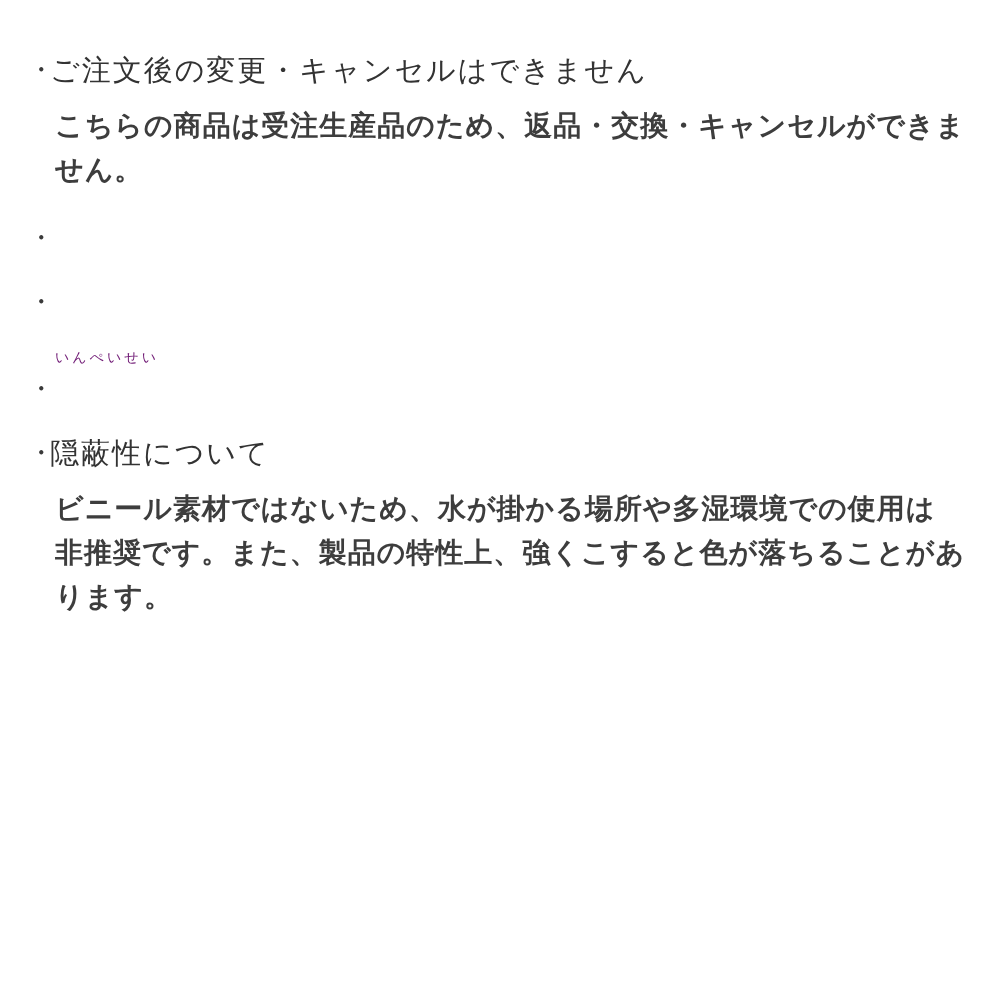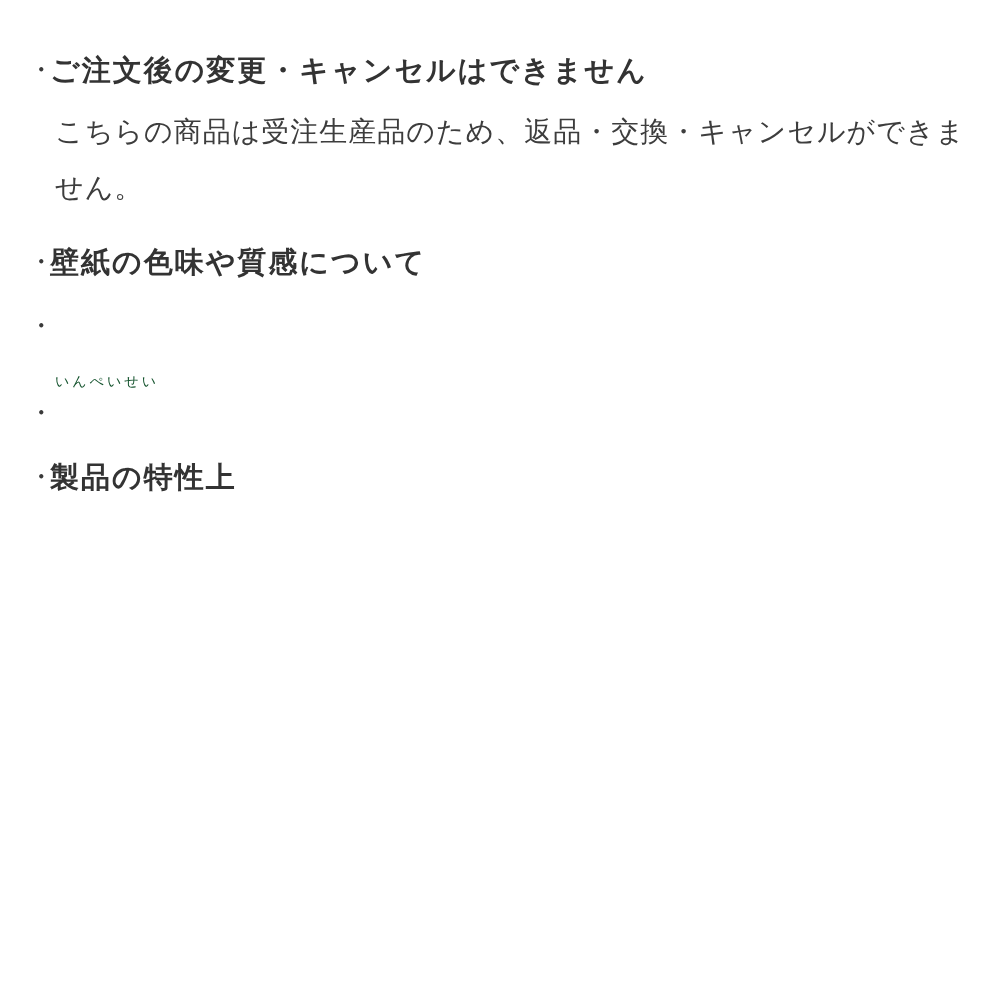--- a/index.html
+++ b/index.html
@@ -35,40 +35,40 @@
     font-size: 22px;
     line-height: 36px;
     font-weight: 700;
     white-space: nowrap;
     overflow: visible;
     color: #3a3a3a;
   }
   h2.heading {
     margin: 0;
     font-size: 29px;
-    font-weight: 700;
+    font-weight: 400;
     line-height: 36px;
     letter-spacing: 2px;
     color: #333333;
     white-space: pre;
   }
   .furigana {
     margin: 0 0 5px 25px;
     font-size: 14px;
     line-height: 18px;
     letter-spacing: 3px;
     font-weight: 400;
-    color: #14532d;
+    color: #701a75;
     white-space: pre;
   }
   p.body-text {
     margin: 16px 0 0 25px;
     font-size: 28px;
-    font-weight: 400;
-    line-height: 56px;
+    font-weight: 700;
+    line-height: 44px;
     letter-spacing: 1px;
     color: #3d3d3d;
     white-space: pre;
   }
 </style>
 </head>
 <body>
 
 <div class="page">
 
@@ -77,37 +77,39 @@
       <span class="bullet">・</span>
       <h2 class="heading">ご注文後の変更・キャンセルはできません</h2>
     </div>
     <p class="body-text">こちらの商品は受注生産品のため、返品・交換・キャンセルができま
 せん。</p>
   </div>
 
   <div class="section">
     <div class="heading-row">
       <span class="bullet">・</span>
-      <h2 class="heading">壁紙の色味や質感について</h2>
     </div>
   </div>
 
   <div class="section">
     <div class="heading-row">
       <span class="bullet">・</span>
     </div>
   </div>
 
   <div class="section">
     <div class="furigana">いんぺいせい</div>
     <div class="heading-row">
       <span class="bullet">・</span>
     </div>
   </div>
 
   <div class="section">
     <div class="heading-row">
       <span class="bullet">・</span>
-      <h2 class="heading">製品の特性上</h2>
+      <h2 class="heading">隠蔽性について</h2>
     </div>
+    <p class="body-text">ビニール素材ではないため、水が掛かる場所や多湿環境での使用は
+非推奨です。また、製品の特性上、強くこすると色が落ちることがあ
+ります。</p>
   </div>
 
 </div>
 
 </body></html>

